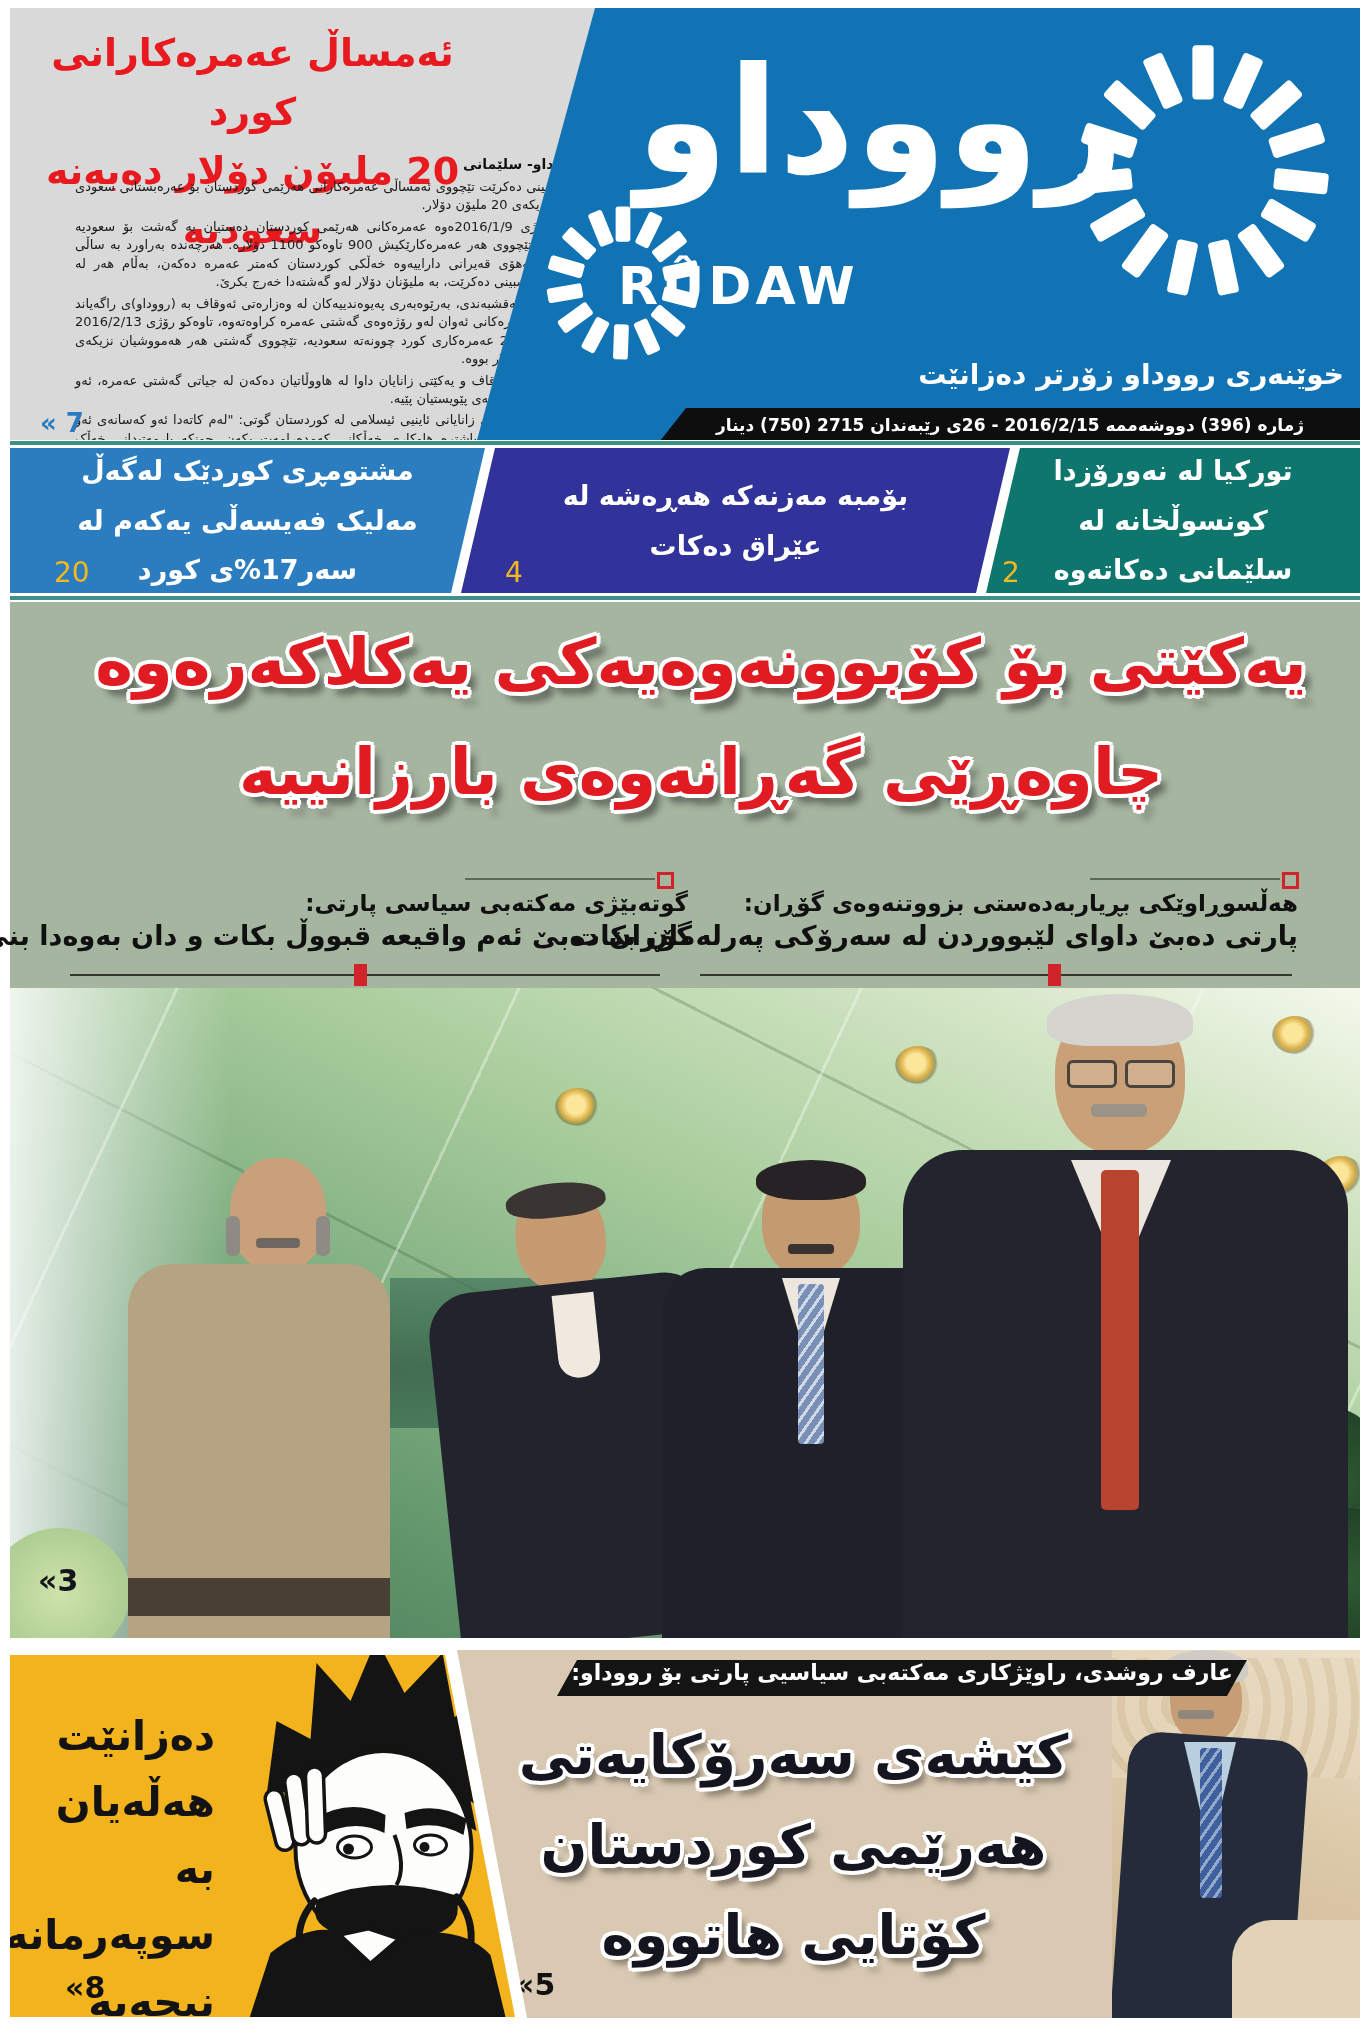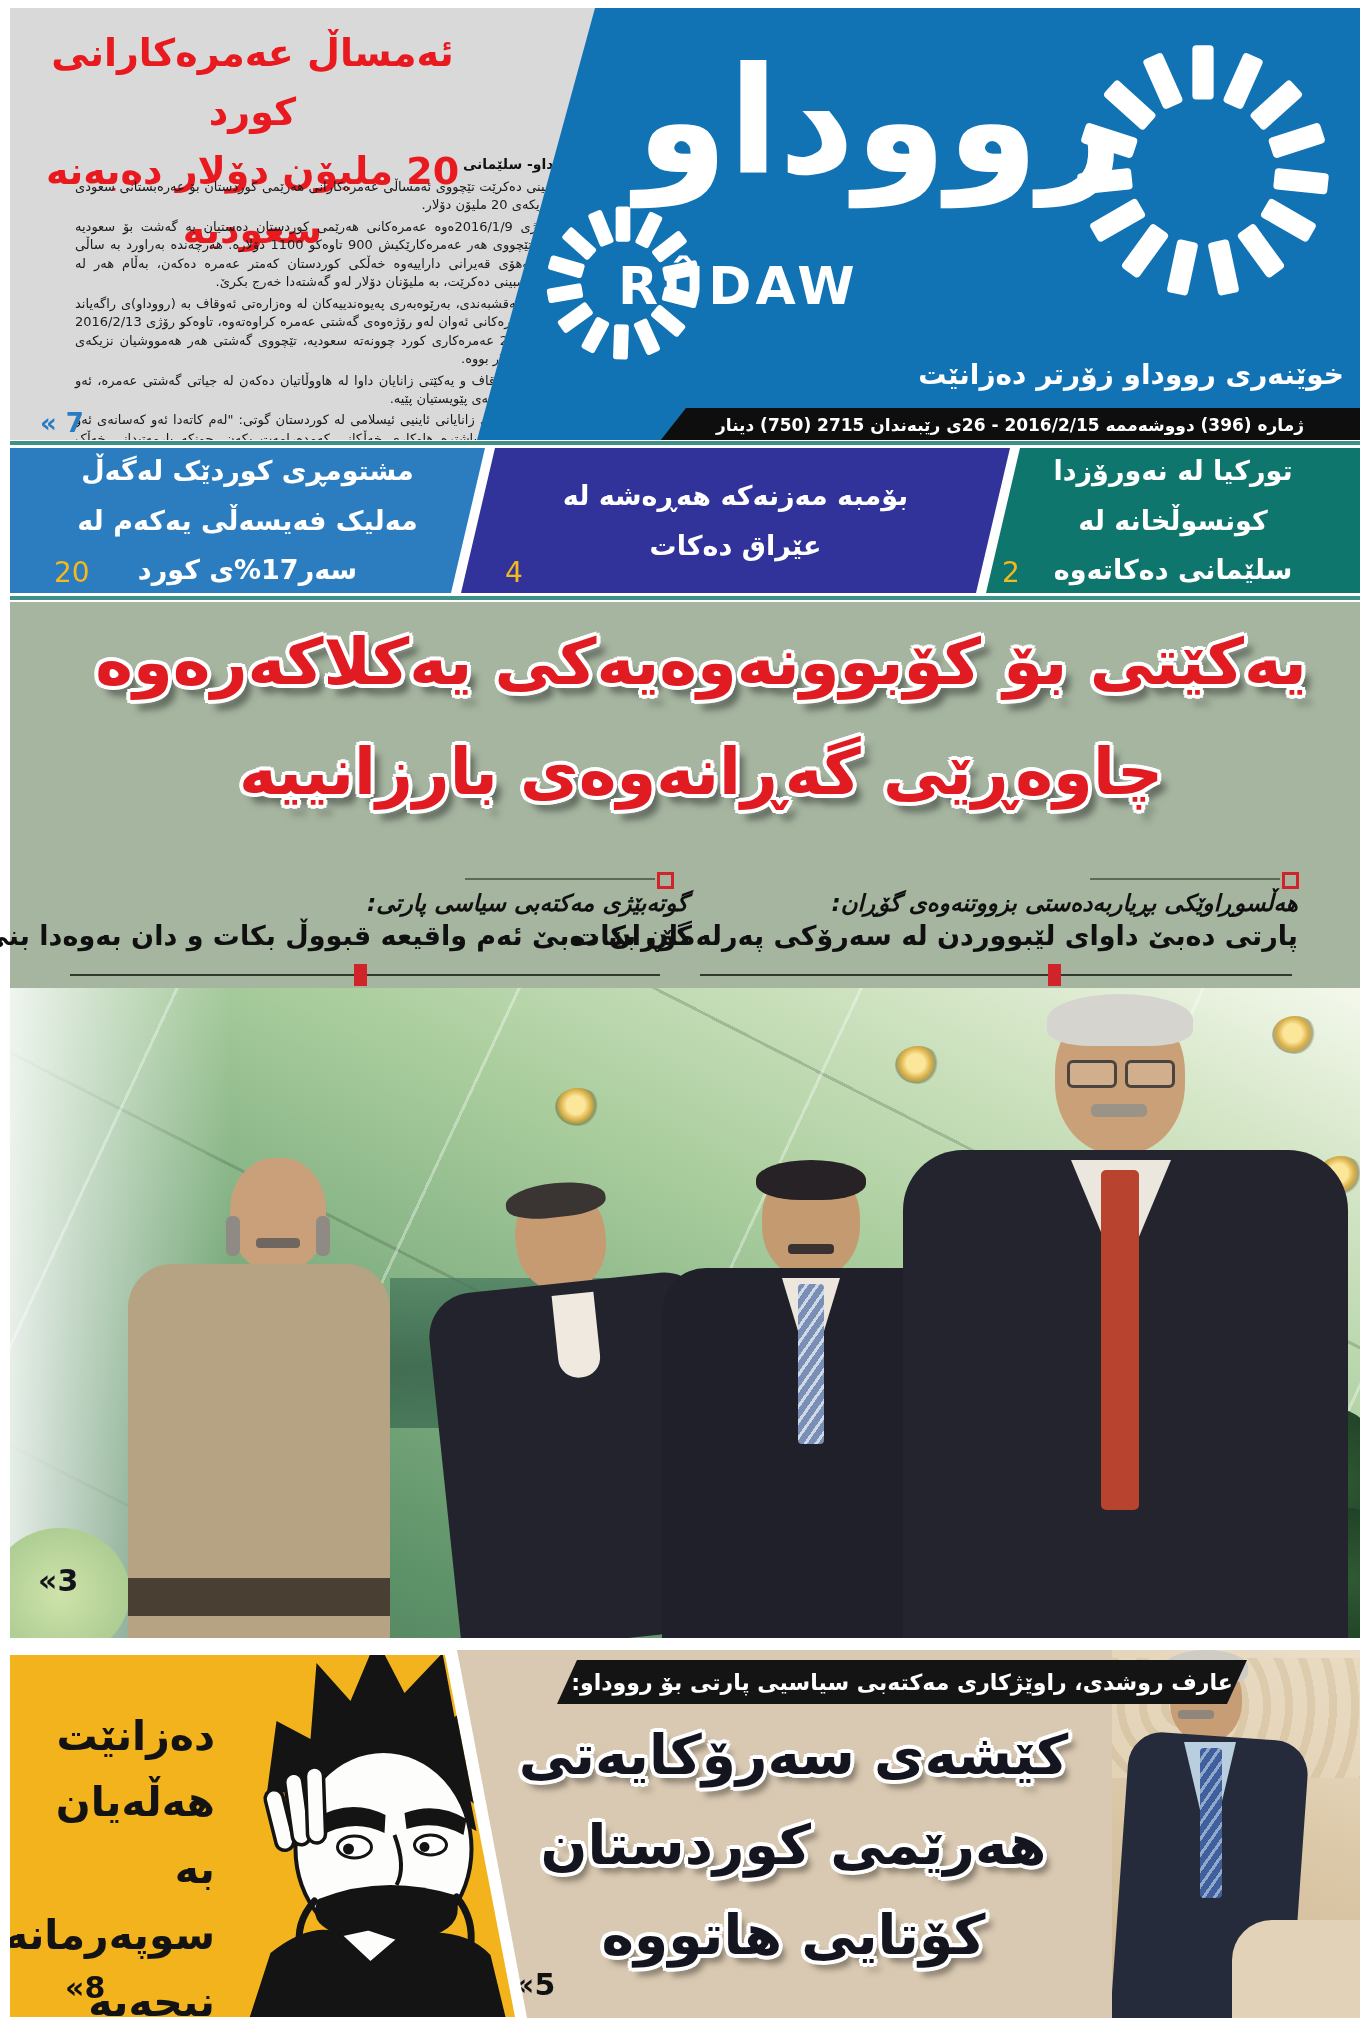--- a/index.html
+++ b/index.html
@@ -43,21 +43,21 @@
   .teaser-right .num{left:16px;}
 
   
   .lead{position:absolute;left:10px;top:602px;width:1350px;height:386px;background:#a6b5a0;}
   .lead-h{position:absolute;left:16px;width:100%;text-align:center;color:#e01b22;font-weight:700;
     font-size:64px;line-height:1;white-space:nowrap;
     text-shadow:-3px -3px 0 #fff,3px -3px 0 #fff,-3px 3px 0 #fff,3px 3px 0 #fff,
       -4px 0 0 #fff,4px 0 0 #fff,0 -4px 0 #fff,0 4px 0 #fff,8px 10px 7px rgba(50,55,50,.6);}
   .deco-rule{position:absolute;height:2px;background:#5a6a58;}
   .deco-sq-hollow{position:absolute;width:11px;height:11px;border:3px solid #d0242a;background:transparent;}
-  .sub-label{position:absolute;font-size:23px;font-weight:700;color:#101010;text-align:right;white-space:nowrap;font-style:italic;}
+  .sub-label{position:absolute;font-size:23px;font-weight:700;color:#101010;text-align:right;white-space:nowrap;}
   .sub-text{position:absolute;font-size:27px;font-weight:700;color:#101010;text-align:right;white-space:nowrap;}
   .div-line{position:absolute;height:2px;background:#33382f;}
   .div-sq{position:absolute;width:13px;height:22px;background:#d0242a;}
 
   
   .photo{position:absolute;left:10px;top:988px;width:1350px;height:650px;overflow:hidden;
     background:
       repeating-linear-gradient(115deg,rgba(255,255,255,0) 0 150px,rgba(255,255,255,.35) 150px 153px,rgba(255,255,255,0) 153px 310px),
       repeating-linear-gradient(27deg,rgba(40,70,40,0) 0 170px,rgba(40,70,40,.22) 170px 173px,rgba(40,70,40,0) 173px 350px),
       linear-gradient(205deg,#f4f8ec 0%,#d3e5c5 16%,#abce9e 38%,#82b083 60%,#5e9268 80%,#497a5a 100%);}
@@ -78,23 +78,23 @@
   
   .bl-box{position:absolute;left:10px;top:1655px;width:505px;height:362px;background:#f2b31c;
     clip-path:polygon(0 0,calc(100% - 70px) 0,100% 100%,0 100%);}
   .bl-text{position:absolute;right:300px;left:18px;top:48px;text-align:right;color:#131313;
     font-weight:700;font-size:41px;line-height:1.62;}
   .bl-ref{position:absolute;left:55px;bottom:12px;color:#111;font-weight:700;font-size:30px;direction:ltr;}
   .caric{position:absolute;right:-6px;top:-34px;width:305px;height:400px;overflow:visible;}
 
   .br-box{position:absolute;left:457px;top:1650px;width:903px;height:368px;background:#d9c9b2;
     clip-path:polygon(0 0,100% 0,100% 100%,70px 100%);}
-  .kicker{position:absolute;left:100px;top:10px;width:690px;height:44px;background:#141414;
+  .kicker{position:absolute;left:100px;top:10px;width:690px;height:36px;background:#141414;
     clip-path:polygon(20px 0,100% 0,calc(100% - 20px) 100%,0 100%);
-    display:flex;align-items:center;justify-content:center;}
+    display:flex;align-items:flex-start;justify-content:center;}
   .kicker span{color:#fff;font-size:22px;font-weight:700;}
   .br-headline{position:absolute;left:40px;right:270px;text-align:center;color:#15151f;font-weight:700;
     font-size:55px;line-height:1;white-space:nowrap;
     text-shadow:-3px -3px 0 #fff,3px -3px 0 #fff,-3px 3px 0 #fff,3px 3px 0 #fff,
       -4px 0 0 #fff,4px 0 0 #fff,0 -4px 0 #fff,0 4px 0 #fff,6px 8px 6px rgba(60,55,45,.55);}
   .br-ref{position:absolute;left:58px;bottom:16px;color:#111;font-weight:700;font-size:30px;direction:ltr;}
   .int-photo{position:absolute;right:0;top:0;width:248px;height:100%;overflow:hidden;
     background:linear-gradient(200deg,#ecdfc9 0%,#dcc9a9 45%,#cdb астарb691 100%);}
 </style>
 </head>

